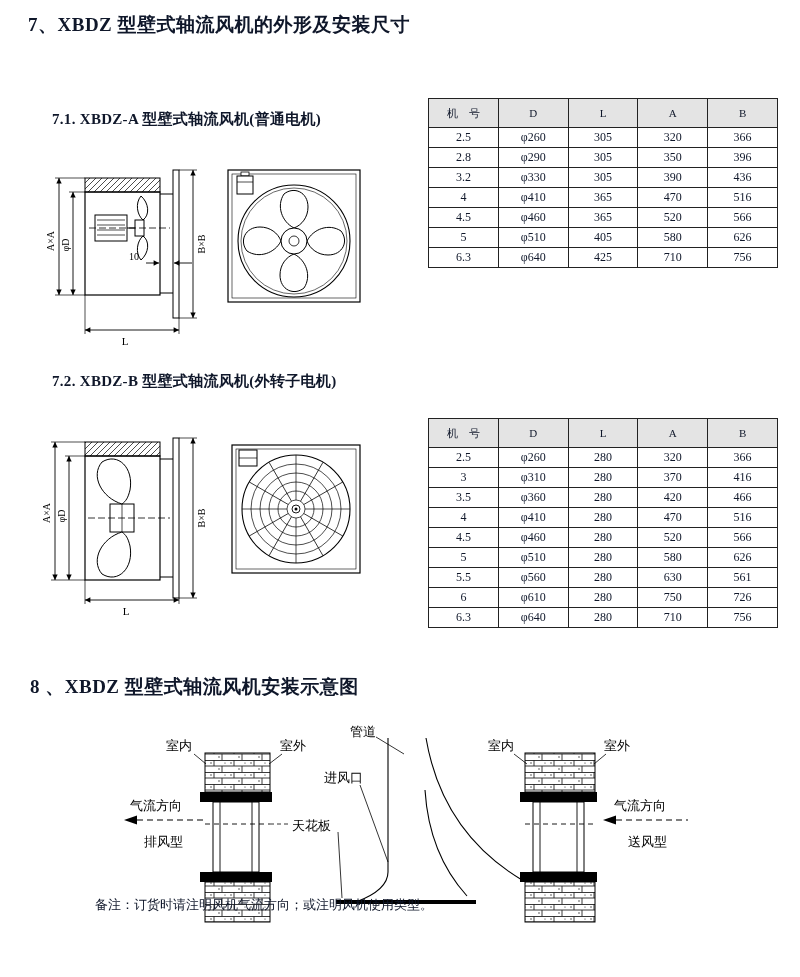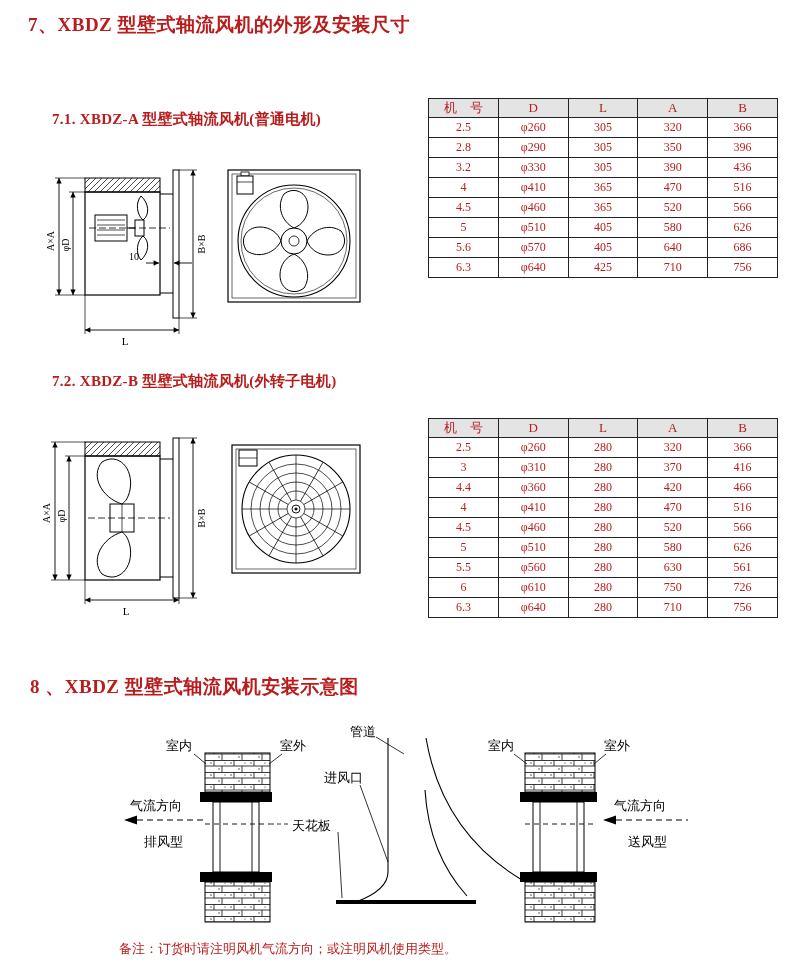--- a/index.html
+++ b/index.html
@@ -1,33 +1,33 @@
 <!DOCTYPE html>
 <html><head>
 <meta charset="utf-8">
 <style>
   * { margin:0; padding:0; box-sizing:border-box; }
   body { background:#ffffff; }
   .page {
     position:relative; width:800px; height:977px; background:#fff;
-    font-family:"Liberation Serif","DejaVu Serif",serif; color:#b91c1c; overflow:hidden;
+    font-family:"Liberation Serif","DejaVu Serif",serif; color:#0f172a; overflow:hidden;
   }
   .abs { position:absolute; }
   .title { font-size:19px; font-weight:bold; letter-spacing:0.5px; }
   .subheading { font-size:15px; font-weight:bold; letter-spacing:0.3px; }
   .note { font-size:13px; }
   table.dim-table {
     border-collapse:collapse; width:350px; table-layout:fixed;
     font-family:"Liberation Serif","DejaVu Serif",serif; font-size:12px;
   }
   table.dim-table th, table.dim-table td {
     border:1px solid #222; text-align:center; padding:0; height:20px;
     font-weight:normal; white-space:nowrap;
   }
-  table.dim-table th { background:#e4e4e4; height:18px; font-size:13px; }
+  table.dim-table th { background:#e4e4e4; height:29px; font-size:11px; }
   svg { display:block; }
   svg text { font-family:"Liberation Serif","DejaVu Serif",serif; fill:#000; }
   .dimt { font-size:10px; }
   .dimL { font-size:11px; }
   .lbl  { font-size:13px; }
   .drawline { stroke:#000; fill:none; }
 </style>
 </head>
 <body>
 
@@ -101,27 +101,20 @@
           <td>566</td>
         </tr>
         <tr>
           <td>5</td>
           <td>φ510</td>
           <td>405</td>
           <td>580</td>
           <td>626</td>
         </tr>
         <tr>
-          <td>5.6</td>
-          <td>φ570</td>
-          <td>405</td>
-          <td>640</td>
-          <td>686</td>
-        </tr>
-        <tr>
           <td>6.3</td>
           <td>φ640</td>
           <td>425</td>
           <td>710</td>
           <td>756</td>
         </tr>
       </tbody>
     </table>
 
   <svg class="abs" style="left:45px; top:163px;" width="165" height="185" viewBox="0 0 165 185">
@@ -209,21 +202,21 @@
           <td>366</td>
         </tr>
         <tr>
           <td>3</td>
           <td>φ310</td>
           <td>280</td>
           <td>370</td>
           <td>416</td>
         </tr>
         <tr>
-          <td>4.4</td>
+          <td>3.5</td>
           <td>φ360</td>
           <td>280</td>
           <td>420</td>
           <td>466</td>
         </tr>
         <tr>
           <td>4</td>
           <td>φ410</td>
           <td>280</td>
           <td>470</td>
@@ -397,15 +390,15 @@
     <text x="58" y="38" class="lbl">室内</text>
     <text x="172" y="38" class="lbl">室外</text>
     <text x="380" y="38" class="lbl">室内</text>
     <text x="496" y="38" class="lbl">室外</text>
     <text x="22" y="98" class="lbl">气流方向</text>
     <text x="36" y="134" class="lbl">排风型</text>
     <text x="506" y="98" class="lbl">气流方向</text>
     <text x="520" y="134" class="lbl">送风型</text>
   </svg>
 
-  <div class="note abs" style="left:95px; top:940px;margin-left:24px;">备注：订货时请注明风机气流方向；或注明风机使用类型。</div>
+  <div class="note abs" style="left:95px; top:896px;">备注：订货时请注明风机气流方向；或注明风机使用类型。</div>
 
 </div>
 
 </body></html>

